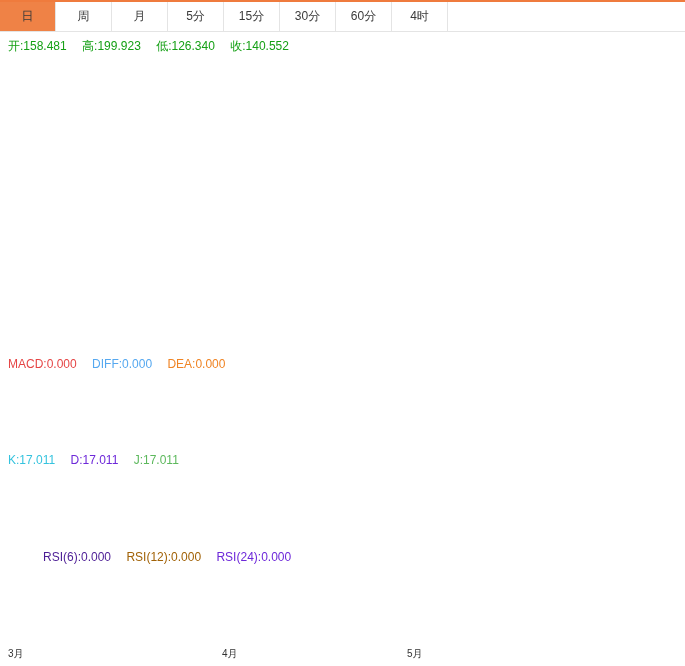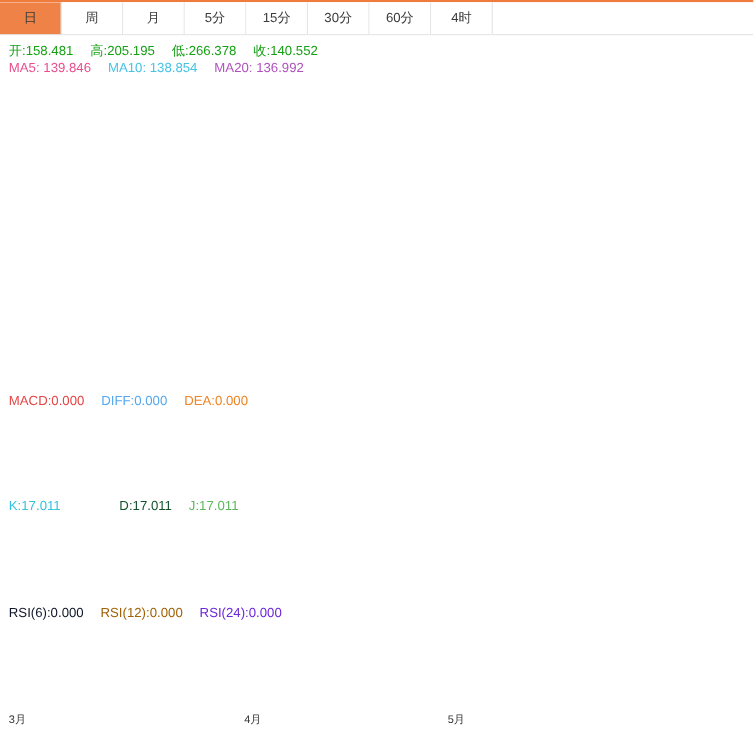--- a/index.html
+++ b/index.html
@@ -29,45 +29,40 @@
     <div class="tab">15分</div>
     <div class="tab">30分</div>
     <div class="tab">60分</div>
     <div class="tab">4时</div>
   </div>
 
   <div id="svgwrap"></div>
 
   <div class="hrow" style="left: 8px; top: 36px; color: rgb(21, 160, 21);">
     <span><i style="font-style:normal">开:</i><i style="font-style:normal">158.481</i></span>
-    <span><i style="font-style:normal">高:</i><i style="font-style:normal">205.195</i></span>
-    <span><i style="font-style:normal">低:</i><i style="font-style:normal">266.378</i></span>
+    <span><i style="font-style:normal">高:</i><i style="font-style:normal">199.923</i></span>
+    <span><i style="font-style:normal">低:</i><i style="font-style:normal">126.340</i></span>
     <span><i style="font-style:normal">收:</i><i style="font-style:normal">140.552</i></span>
   </div>
 
-  <div class="hrow" style="left:8px;top:52px;">
-    <span id="ma5span" style="color: rgb(234, 77, 140);"><i style="font-style:normal">MA5:</i> <i style="font-style:normal">139.846</i></span>
-    <span id="ma10span" style="color: rgb(69, 194, 230);"><i style="font-style:normal">MA10:</i> <i style="font-style:normal">138.854</i></span>
-    <span id="ma20span" style="color: rgb(176, 82, 189);"><i style="font-style:normal">MA20:</i> <i style="font-style:normal">136.992</i></span>
-  </div>
 
   <div class="hrow" style="left:8px;top:355px;text-align:right;">
     <span id="macdspan" style="color: rgb(229, 69, 69);"><i style="font-style:normal">MACD:</i><i style="font-style:normal">0.000</i></span>
     <span id="diffspan" style="color: rgb(85, 168, 240);"><i style="font-style:normal">DIFF:</i><i style="font-style:normal">0.000</i></span>
     <span id="deaspan" style="color: rgb(240, 132, 36);"><i style="font-style:normal">DEA:</i><i style="font-style:normal">0.000</i></span>
   </div>
 
   <div class="hrow" style="left:8px;top:451px;">
     <span id="kspan" style="color: rgb(53, 195, 222);"><i style="font-style:normal">K:</i><i style="font-style:normal">17.011</i></span>
-    <span id="dspan" style="color: #14532d; margin-left: 38px;"><i style="font-style:normal">D:</i><i style="font-style:normal">17.011</i></span>
+    <span id="dspan" style="color: #6d28d9;"><i style="font-style:normal">D:</i><i style="font-style:normal">17.011</i></span>
     <span id="jspan" style="color: rgb(92, 184, 92);"><i style="font-style:normal">J:</i><i style="font-style:normal">17.011</i></span>
   </div>
 
   <div class="hrow" style="left:8px;top:548px;">
-    <span id="rsi6span" style="color: #0f172a;"><i style="font-style:normal">RSI(6):</i><i style="font-style:normal">0.000</i></span>
+    <span id="rsi6span" style="color: #4c1d95; margin-left: 35px;"><i style="font-style:normal">RSI(6):</i><i style="font-style:normal">0.000</i></span>
     <span id="rsi12span" style="color: #a16207;"><i style="font-style:normal">RSI(12):</i><i style="font-style:normal">0.000</i></span>
     <span id="rsi24span" style="color: #6d28d9;"><i style="font-style:normal">RSI(24):</i><i style="font-style:normal">0.000</i></span>
   </div>
 
   <div class="xlabel" style="left:8px;top:645px;">3月</div>
   <div class="xlabel" style="left:222px;top:645px;">4月</div>
   <div class="xlabel" style="left:407px;top:645px;">5月</div>
 
 </div>
 

